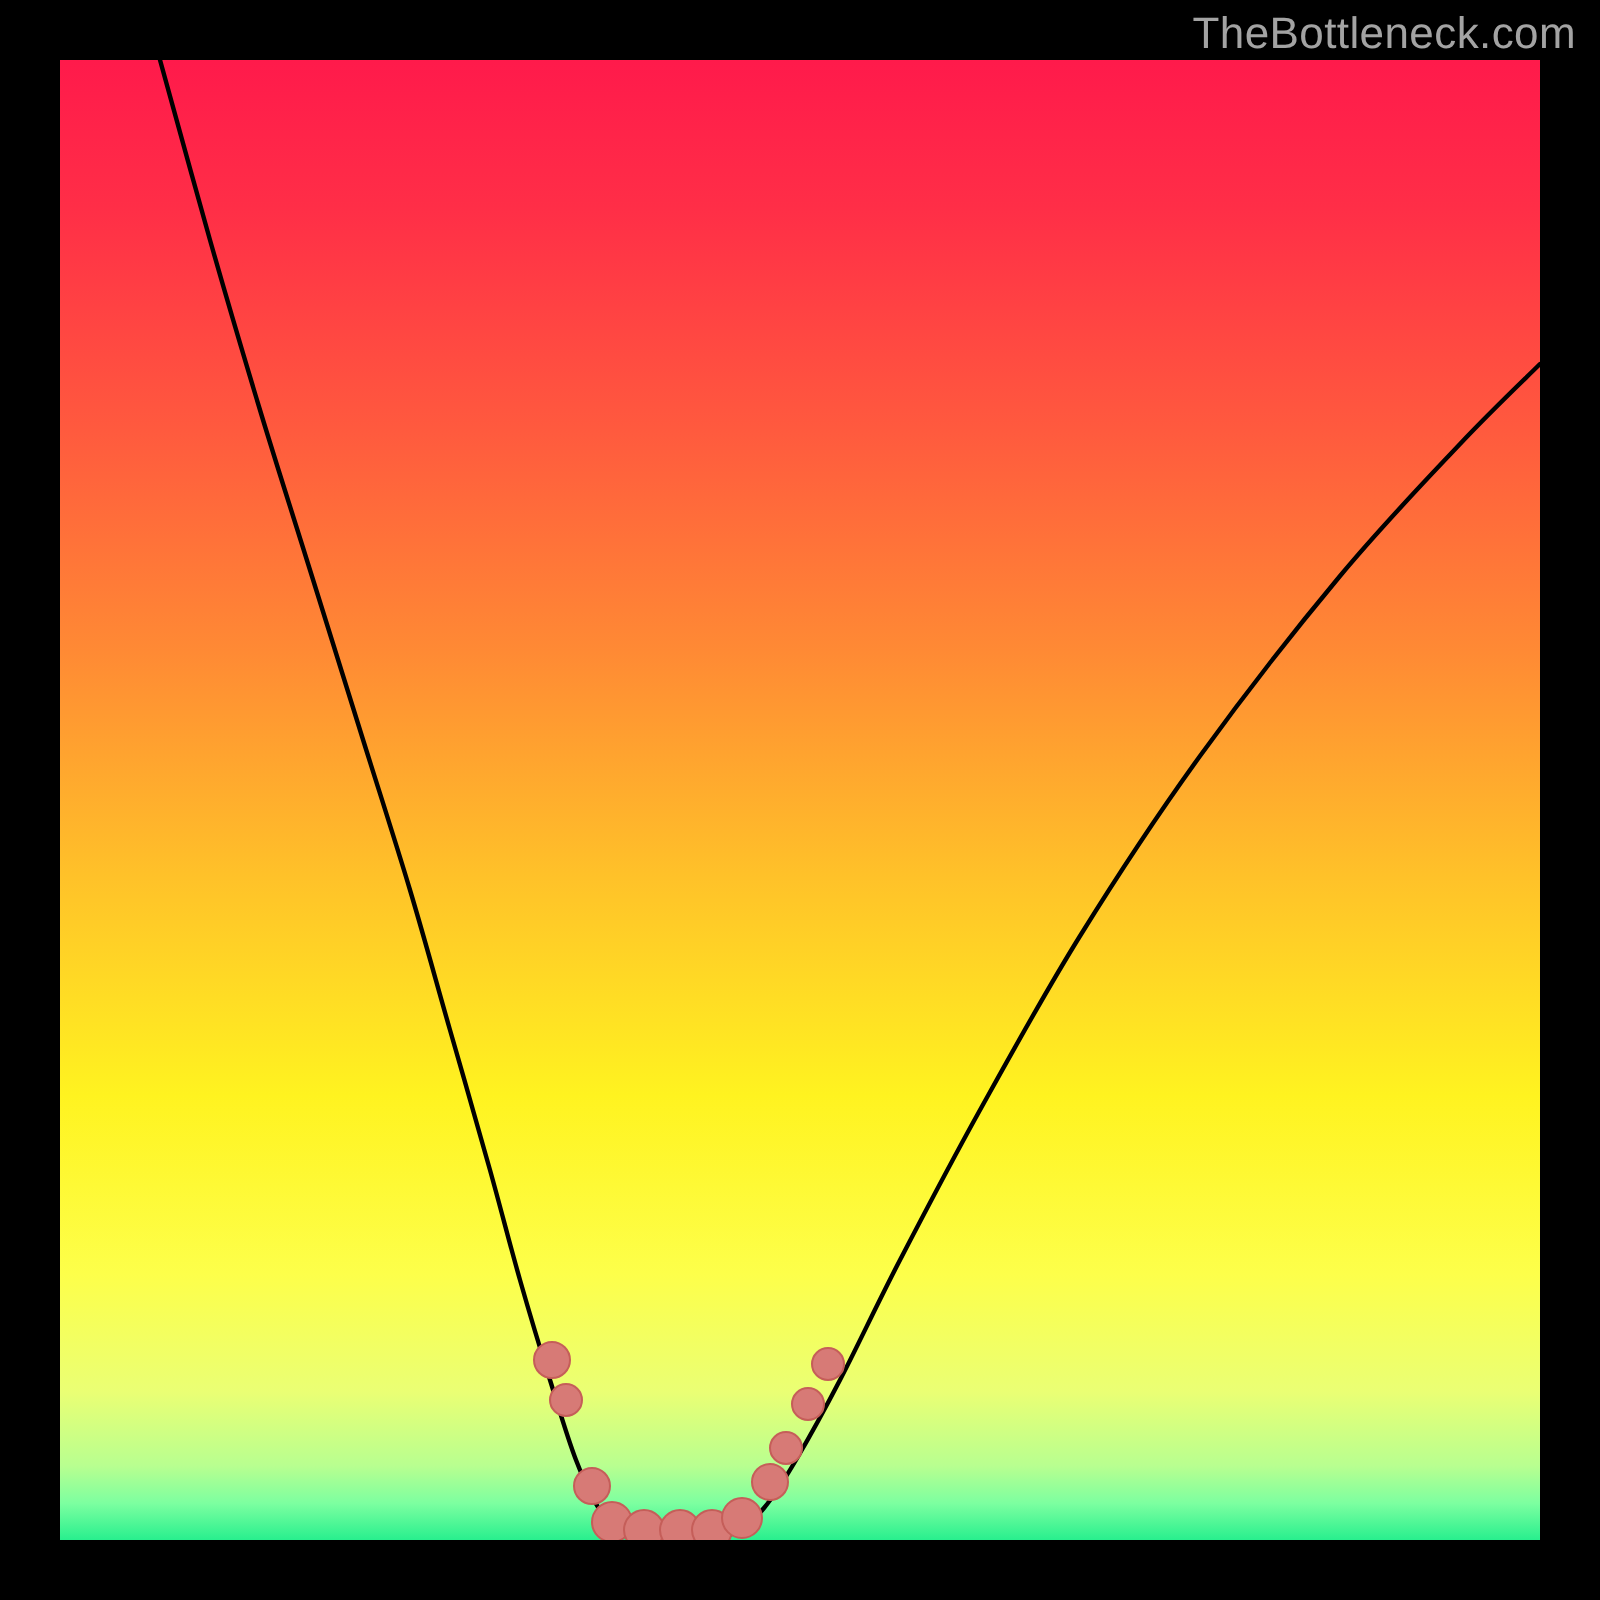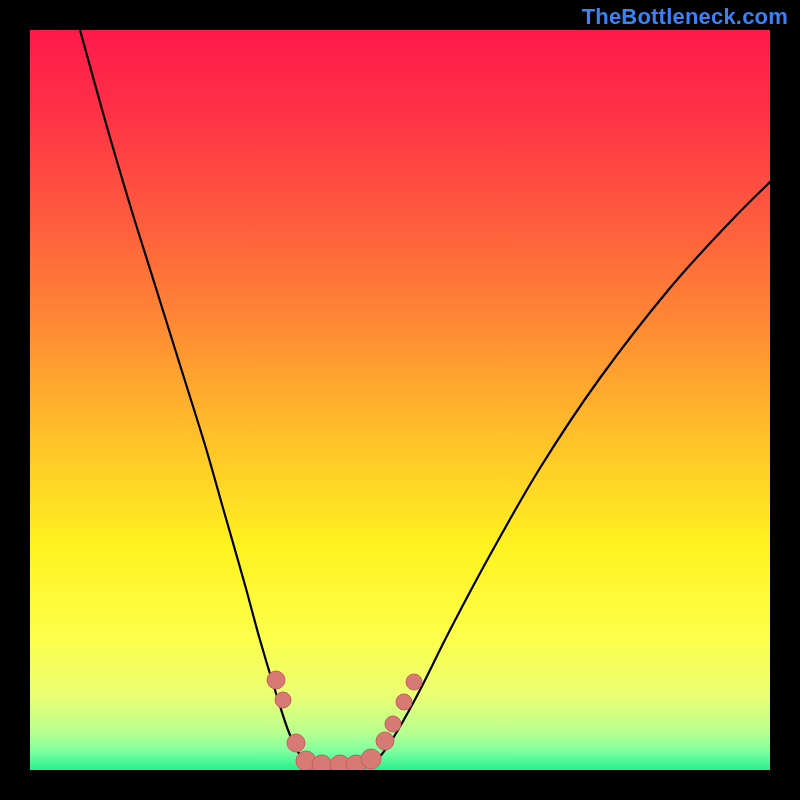--- a/index.html
+++ b/index.html
@@ -33,23 +33,23 @@
     position: absolute;
     left: 0; top: 0;
     width: 740px;
     height: 740px;
     overflow: visible;
   }
   .watermark {
     position: absolute;
     top: 4px;
     right: 12px;
-    color: #3b82f6;
+    color: #a3a3a3;
     font-size: 22px;
-    font-weight: 700;
+    font-weight: 400;
     letter-spacing: 0.2px;
     user-select: none;
   }
 </style>
 </head>
 <body>
 
 <div class="frame">
 
   <div class="watermark">TheBottleneck.com</div>

